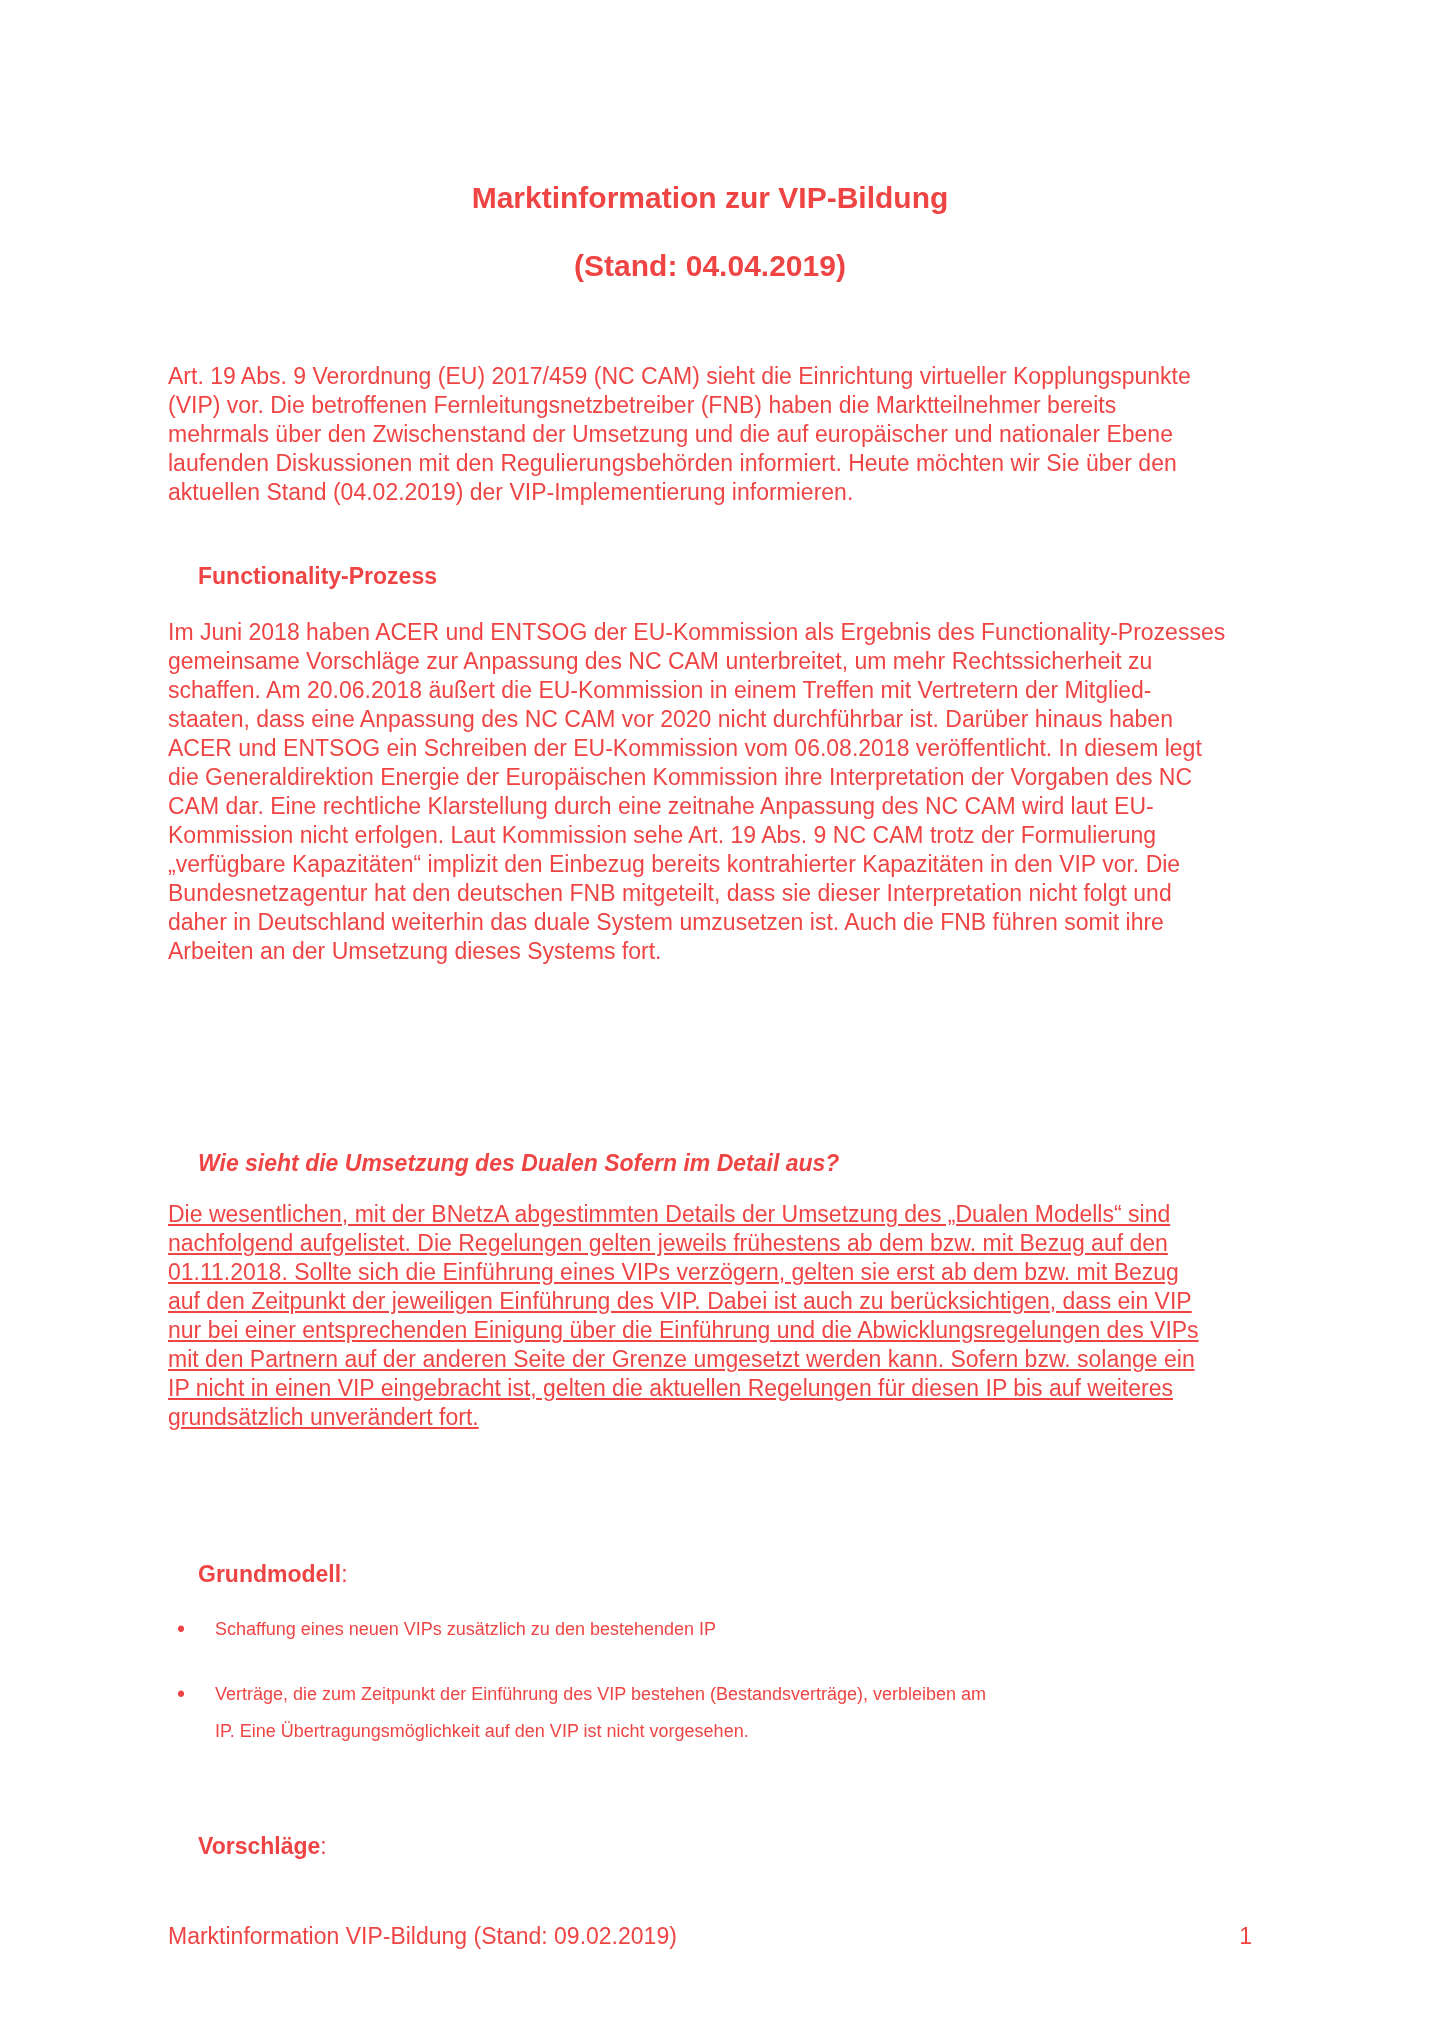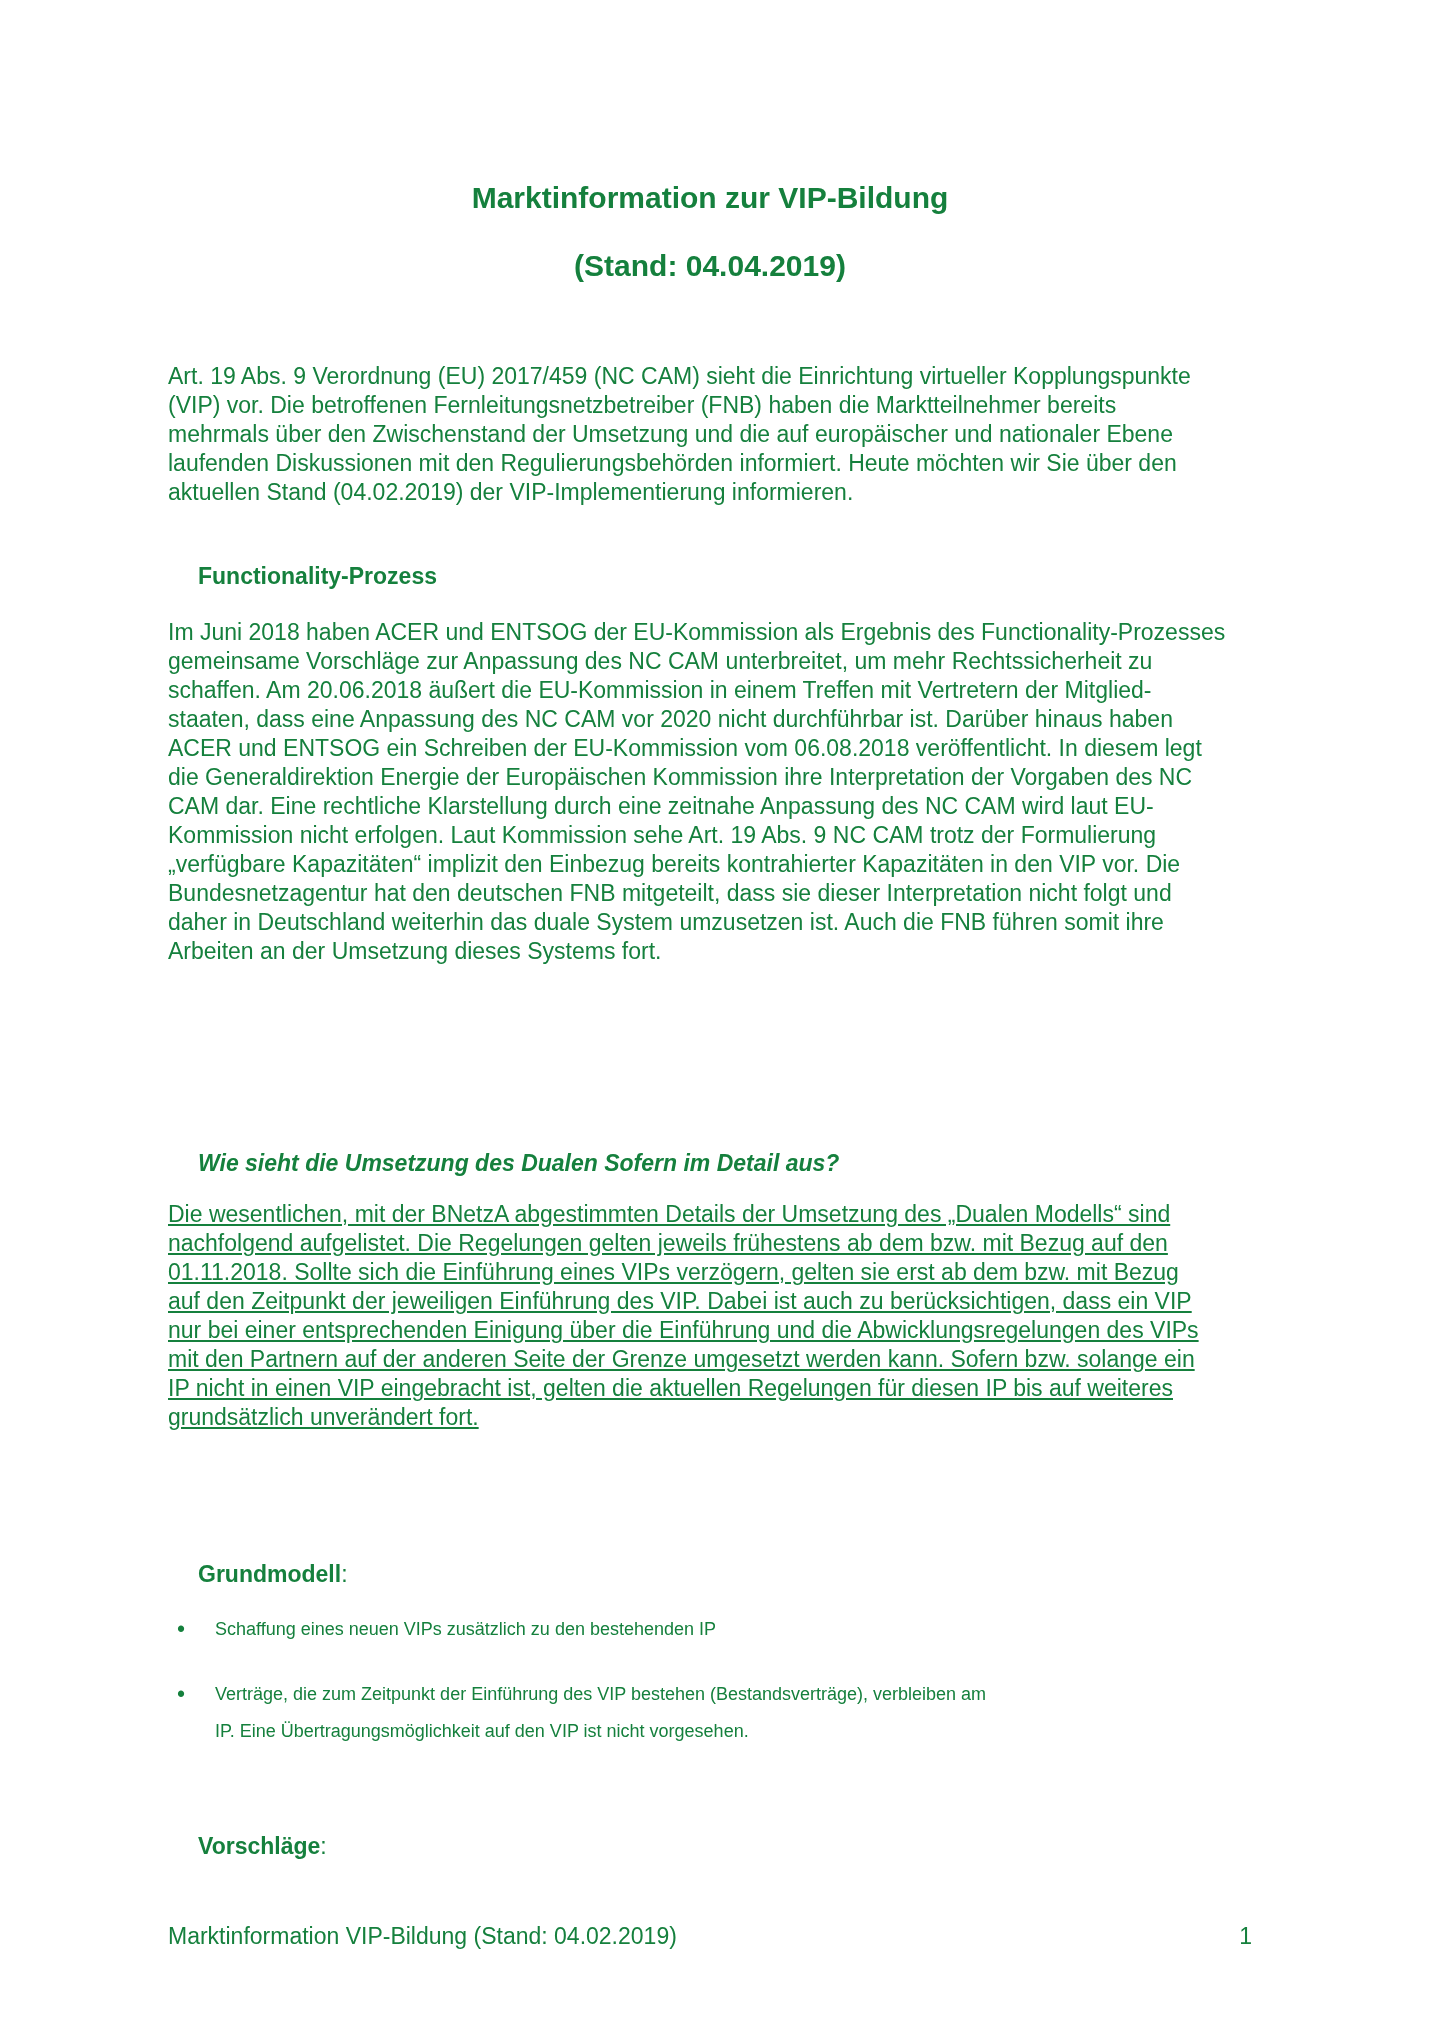--- a/index.html
+++ b/index.html
@@ -6,21 +6,21 @@
     margin: 0;
     padding: 0;
     background: #ffffff;
   }
   .page {
     position: relative;
     width: 1440px;
     height: 2038px;
     background: #ffffff;
     font-family: "Liberation Sans", "DejaVu Sans", sans-serif;
-    color: #15803d;
+    color: #ef4444;
     overflow: hidden;
   }
   .abs { position: absolute; }
 
   .doc-title {
     left: 168px;
     width: 1084px;
     text-align: center;
     font-size: 30px;
     font-weight: bold;
@@ -135,17 +135,17 @@
   <div class="abs bullet-text pos-b1">Schaffung eines neuen VIPs zusätzlich zu den bestehenden IP</div>
 
   <div class="abs bullet-marker pos-b2">•</div>
   <div class="abs bullet-text pos-b2">Verträge, die zum Zeitpunkt der Einführung des VIP bestehen (Bestandsverträge), verbleiben am
 IP. Eine Übertragungsmöglichkeit auf den VIP ist nicht vorgesehen.</div>
 
   <div class="abs heading pos-h-kap">
     <span>Vorschläge</span><span class="colon">:</span>
   </div>
 
-  <div class="abs footer-left pos-footer">Marktinformation VIP-Bildung (Stand: 04.02.2019)</div>
+  <div class="abs footer-left pos-footer">Marktinformation VIP-Bildung (Stand: 09.02.2019)</div>
 
   <div class="abs footer-page pos-footer">1</div>
 
 </div>
 
 </body></html>

